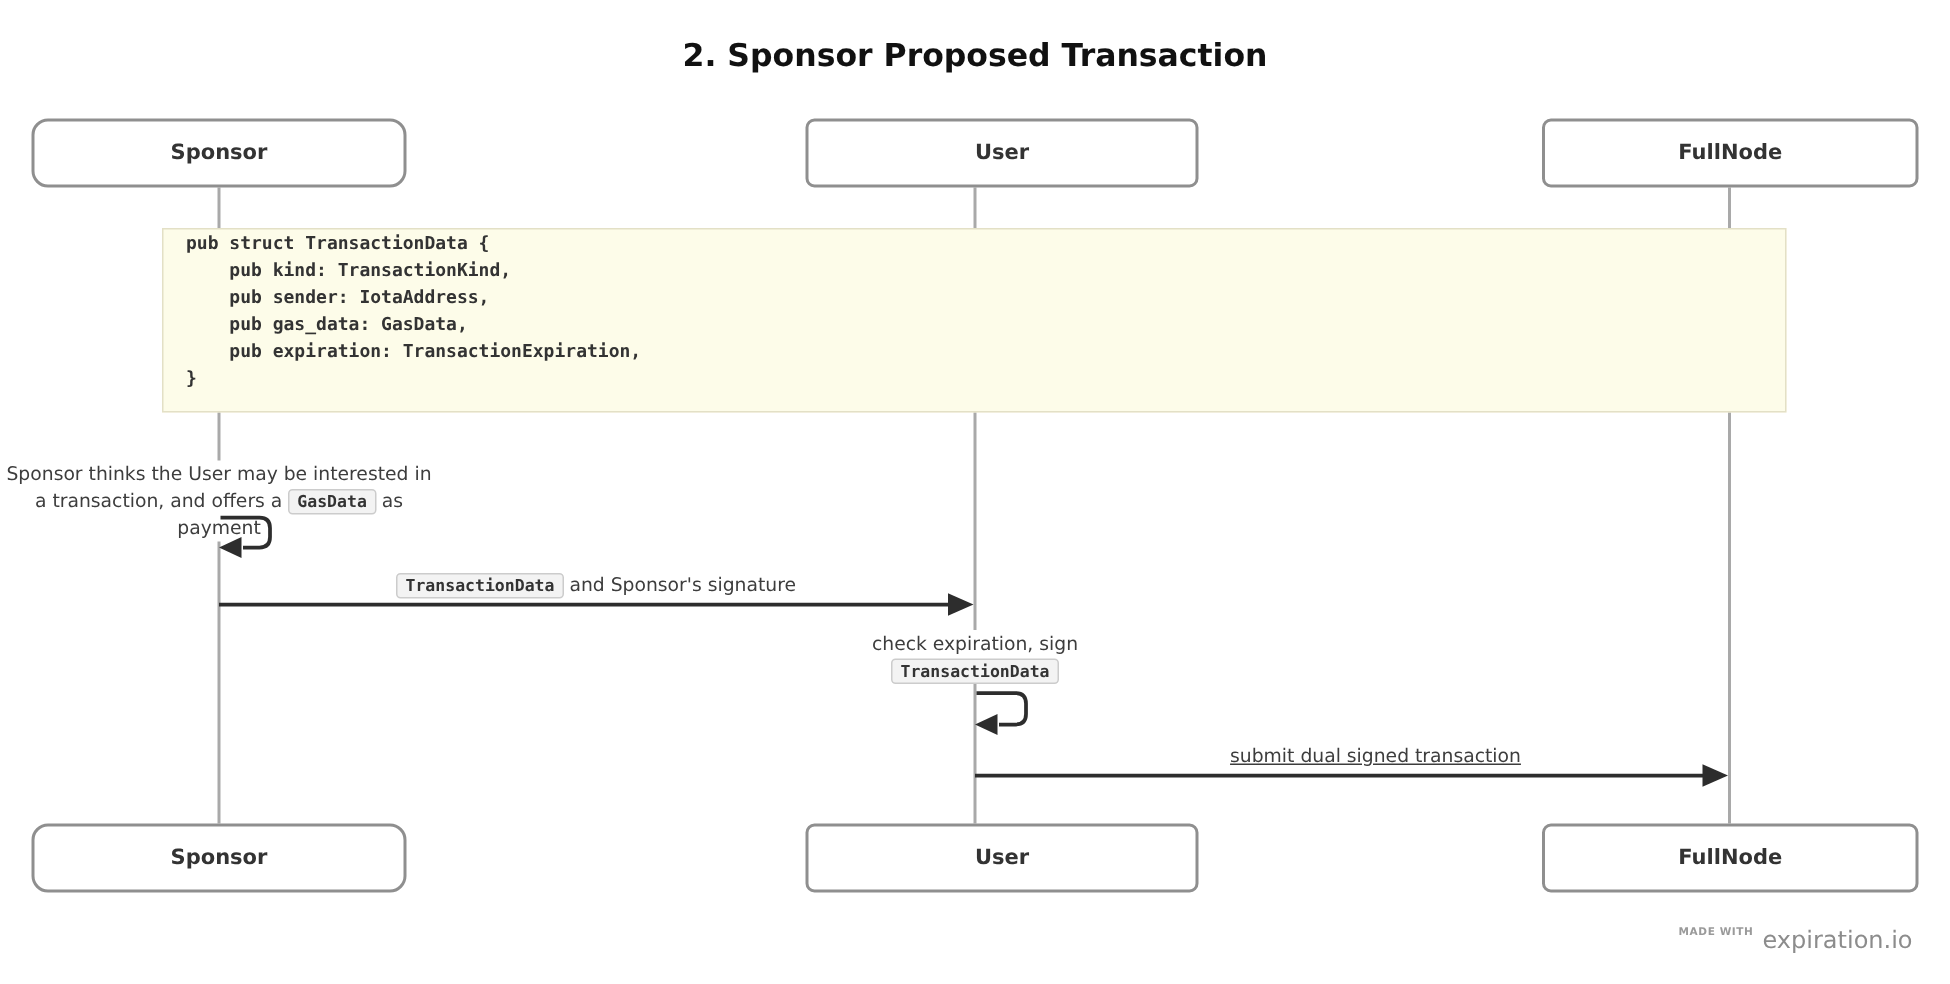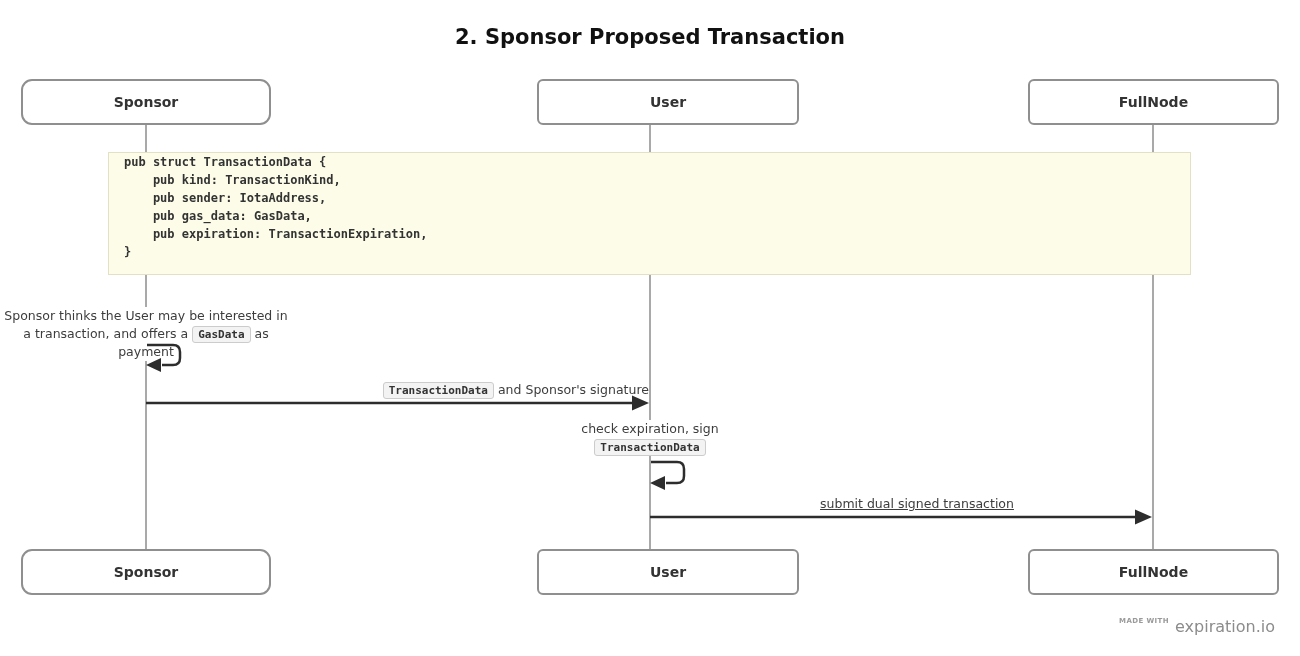--- a/index.html
+++ b/index.html
@@ -91,21 +91,21 @@
     color: #333333;
   }
   .msg-label {
     position: absolute;
     text-align: center;
     font-size: 12.5px;
     line-height: 18px;
     color: #3d3d3d;
     z-index: 2;
   }
-  .msg-label-1 { left: 146px; width: 503px; top: 381px; text-align: right; }
+  .msg-label-1 { left: 146px; width: 503px; top: 381px; }
   .msg-label-2 { left: 666px; width: 502px; top: 495px; text-decoration: underline; }
   .arrows {
     position: absolute;
     left: 0; top: 0;
     z-index: 4;
     pointer-events: none;
   }
   .arrows .stroke {
     stroke: #2d2d2d;
     stroke-width: 2.5;

